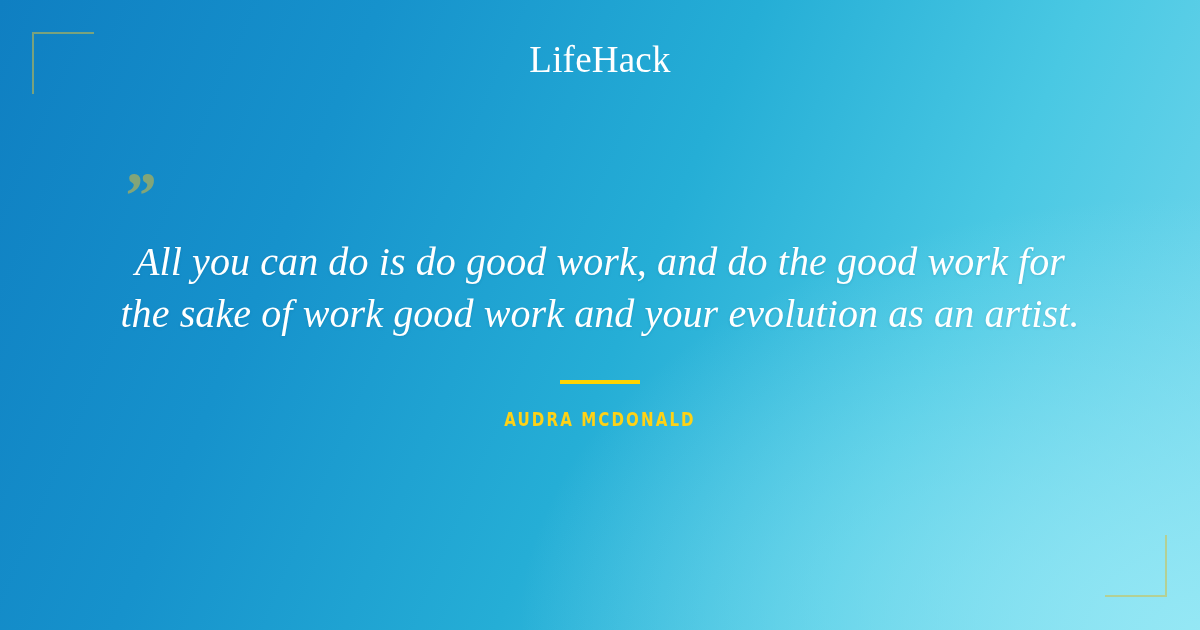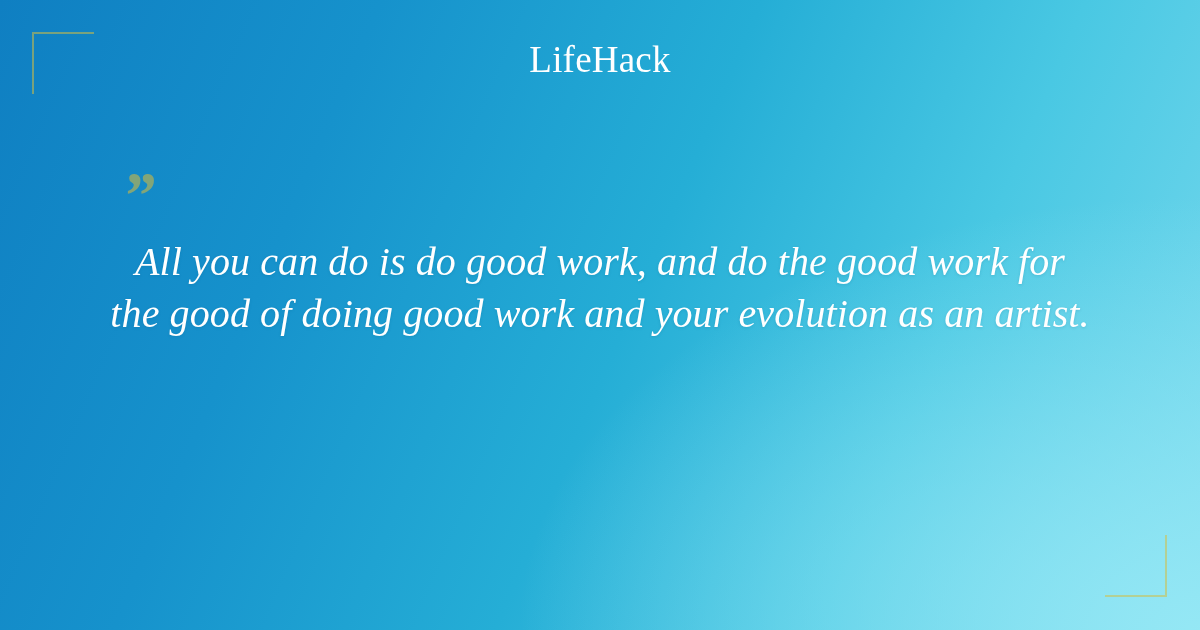--- a/index.html
+++ b/index.html
@@ -133,18 +133,22 @@
   <div class="corner corner-tl"></div>
   <div class="corner corner-br"></div>
 
   <div class="logo">LifeHack</div>
 
   <div class="quote-block">
     <div class="quote-mark">”</div>
 
     <div class="quote-text">
       <span class="quote-line line-1">All you can do is do good work, and do the good work for</span>
-      <span class="quote-line line-2">the good of doing good work and your evolution as an artist.</span>
+      <span class="quote-line line-2">the sake of work good work and your evolution as an artist.</span>
     </div>
   </div>
 
+  <div class="attribution">
+    <div class="divider"></div>
+    <div class="author">AUDRA MCDONALD</div>
+  </div>
 
 </div>
 
 </body></html>

